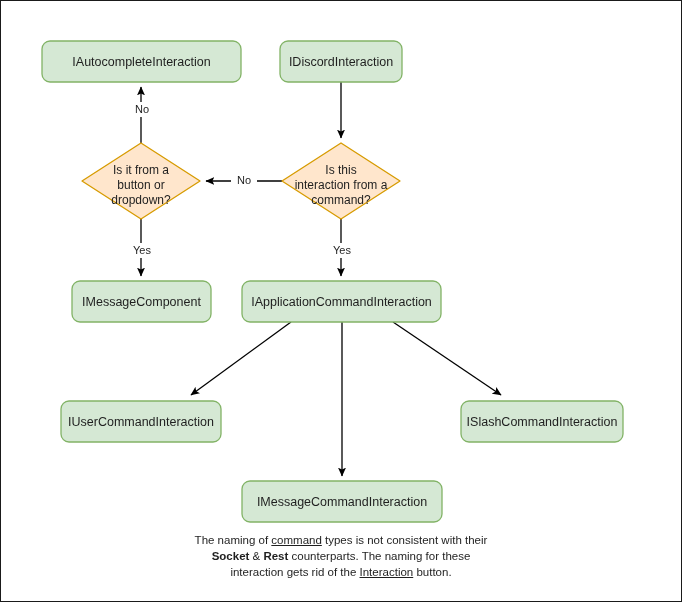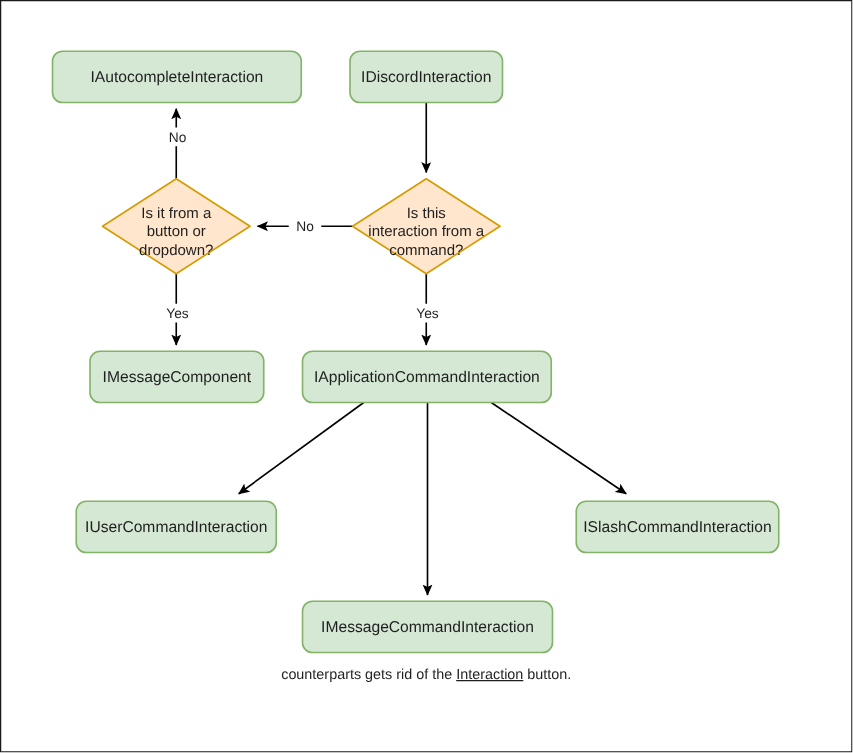--- a/index.html
+++ b/index.html
@@ -147,16 +147,18 @@
 
     <g>
       <path d="M340,142 L399,180 L340,218 L281,180 Z" fill="#ffe6cc" stroke="#d79b00" stroke-width="1.3" stroke-linejoin="round"></path>
       <text class="decision-label" x="340" y="173">Is this</text>
       <text class="decision-label" x="340" y="188">interaction from a</text>
       <text class="decision-label" x="340" y="203">command?</text>
     </g>
   </svg>
 
   <div class="caption">
-    <div><span>counterparts gets rid of the </span><u>Interaction</u><span> button.</span></div>
+    <div><span>The naming of </span><u>command</u><span> types is not consistent with their</span></div>
+    <div><b>Socket</b><span> &amp; </span><b>Rest</b><span> counterparts. The naming for these</span></div>
+    <div><span>interaction gets rid of the </span><u>Interaction</u><span> button.</span></div>
   </div>
 
 </div>
 
 </body></html>

